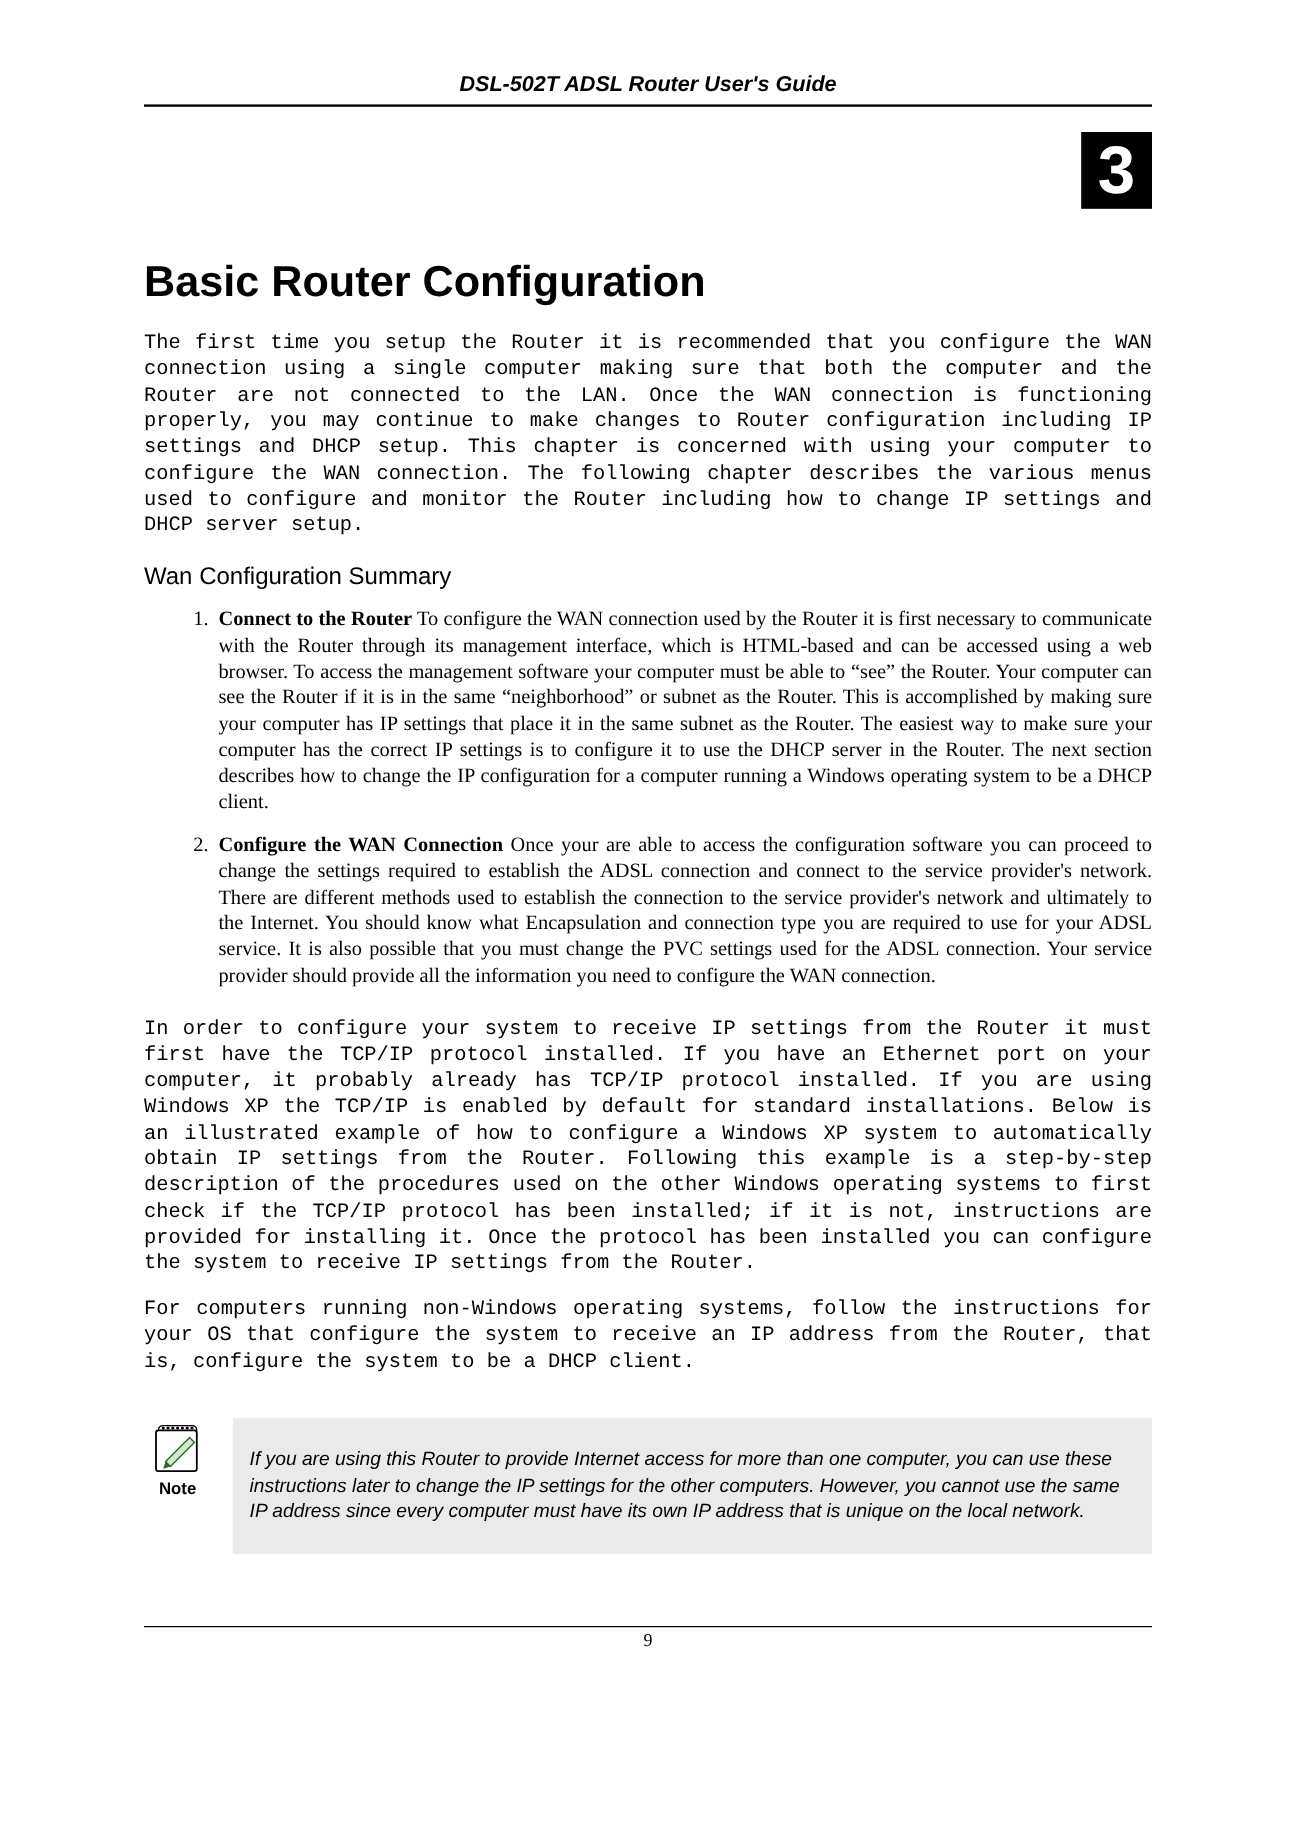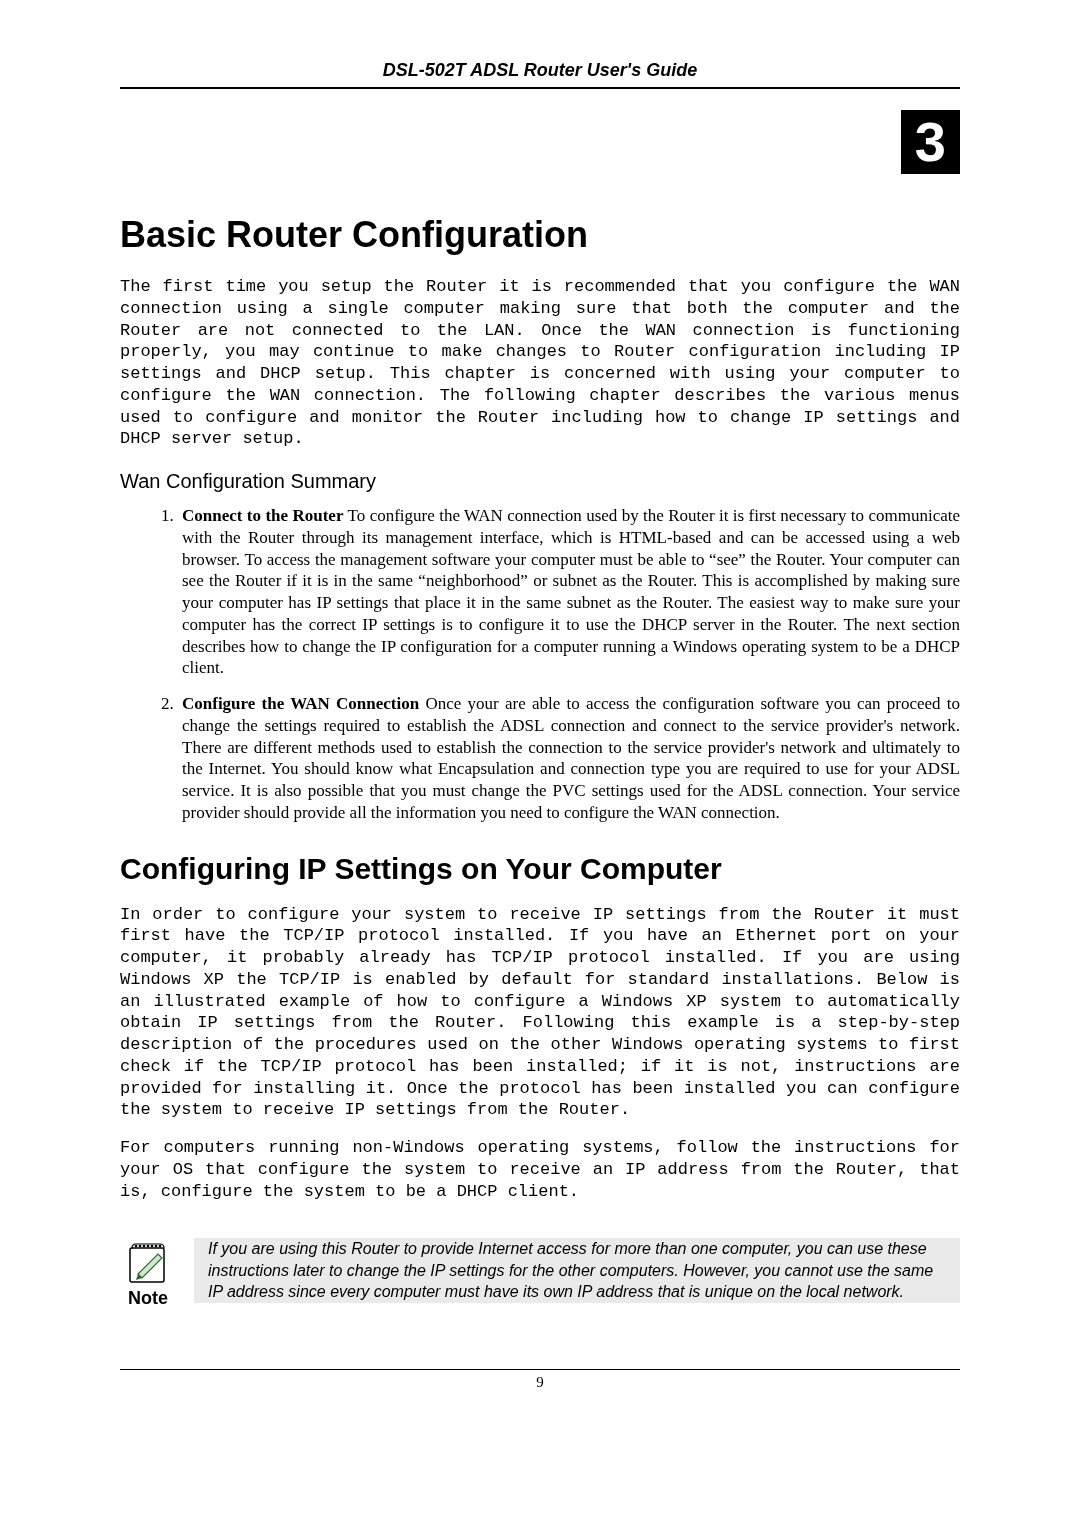--- a/index.html
+++ b/index.html
@@ -78,27 +78,27 @@
     margin-top: 36px;
     margin-bottom: 60px;
   }
   .note-icon {
     flex: 0 0 56px;
     text-align: center;
     font-family: Arial, Helvetica, sans-serif;
   }
   .note-icon svg { display: block; margin: 0 auto 2px auto; }
   .note-icon .label {
-    font-size: 18px;
+    font-size: 14px;
     font-weight: bold;
   }
   .note-box {
     flex: 1;
     background: #eaeaea;
-    padding: 0 14px;
+    padding: 24px 14px;
     font-family: Arial, Helvetica, sans-serif;
     font-style: italic;
     font-size: 16px;
     line-height: 1.35;
   }
   .footer {
     border-top: 1px solid #000;
     text-align: center;
     font-size: 15px;
     padding-top: 4px;
@@ -122,21 +122,20 @@
 
   <ol class="numbered">
     <li>
       <b>Connect to the Router</b><span> To configure the WAN connection used by the Router it is first necessary to communicate with the Router through its management interface, which is HTML-based and can be accessed using a web browser. To access the management software your computer must be able to “see” the Router. Your computer can see the Router if it is in the same “neighborhood” or subnet as the Router. This is accomplished by making sure your computer has IP settings that place it in the same subnet as the Router. The easiest way to make sure your computer has the correct IP settings is to configure it to use the DHCP server in the Router. The next section describes how to change the IP configuration for a computer running a Windows operating system to be a DHCP client.</span>
     </li>
     <li>
       <b>Configure the WAN Connection</b><span> Once your are able to access the configuration software you can proceed to change the settings required to establish the ADSL connection and connect to the service provider's network. There are different methods used to establish the connection to the service provider's network and ultimately to the Internet. You should know what Encapsulation and connection type you are required to use for your ADSL service. It is also possible that you must change the PVC settings used for the ADSL connection. Your service provider should provide all the information you need to configure the WAN connection.</span>
     </li>
   </ol>
 
-  <h1 class="section-title">Configuring IP Settings on Your Computer</h1>
 
   <p class="body">In order to configure your system to receive IP settings from the Router it must first have the TCP/IP protocol installed. If you have an Ethernet port on your computer, it probably already has TCP/IP protocol installed. If you are using Windows XP the TCP/IP is enabled by default for standard installations. Below is an illustrated example of how to configure a Windows XP system to automatically obtain IP settings from the Router. Following this example is a step-by-step description of the procedures used on the other Windows operating systems to first check if the TCP/IP protocol has been installed; if it is not, instructions are provided for installing it. Once the protocol has been installed you can configure the system to receive IP settings from the Router.</p>
 
   <p class="body">For computers running non-Windows operating systems, follow the instructions for your OS that configure the system to receive an IP address from the Router, that is, configure the system to be a DHCP client.</p>
 
   <div class="note-row">
     <div class="note-icon">
       <svg width="48" height="48" viewBox="0 0 48 48">
         <rect x="6" y="10" width="34" height="34" rx="2" fill="#fff" stroke="#000" stroke-width="1.5"></rect>
         <path d="M8 10 q0 -4 4 -4 h24 q4 0 4 4" fill="none" stroke="#000" stroke-width="1.2"></path>

